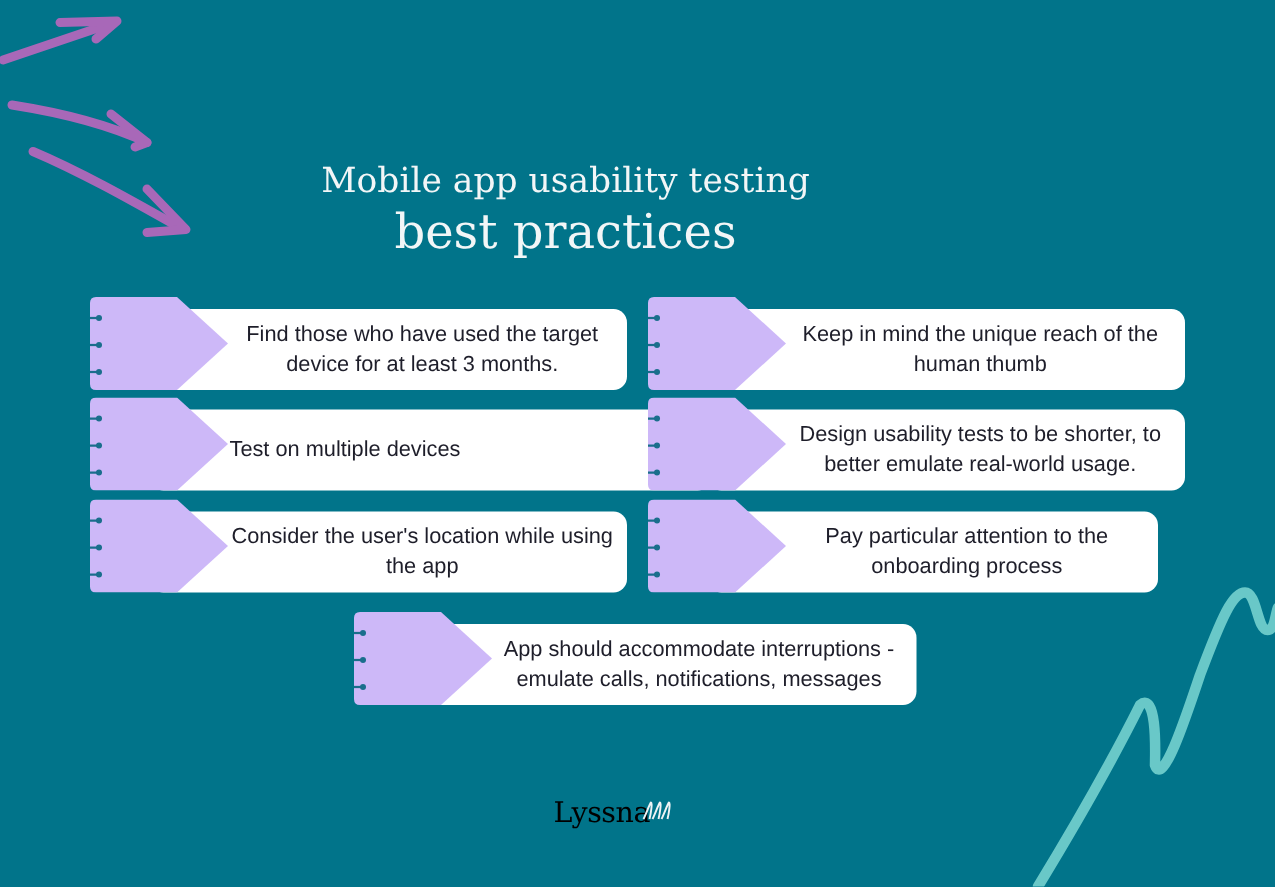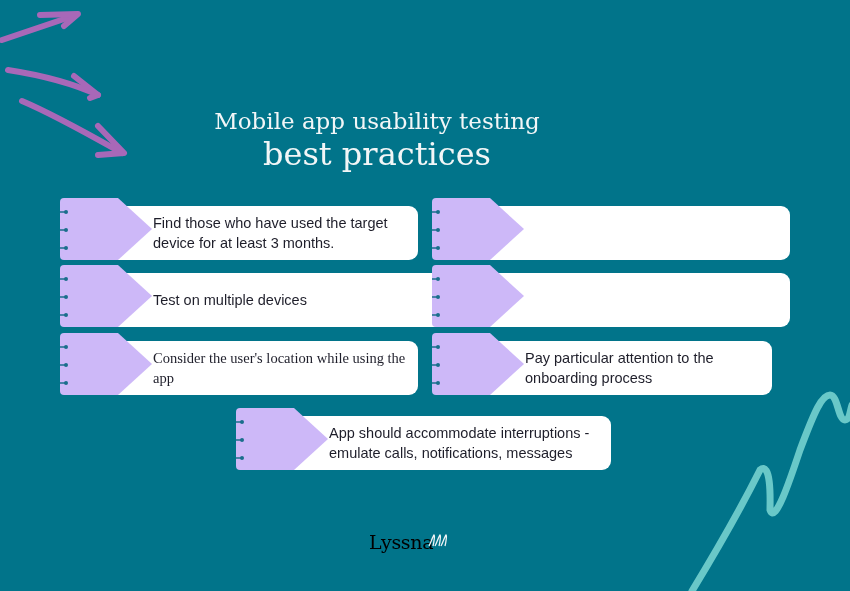--- a/index.html
+++ b/index.html
@@ -4,21 +4,21 @@
 <style>
   html, body { margin:0; padding:0; }
   body { width:850px; height:591px; overflow:hidden; background:#01748a; position:relative; font-family:"Liberation Sans", sans-serif; }
   .deco { position:absolute; left:0; top:0; }
   .title { position:absolute; left:0; width:754px; text-align:center; color:#f2f6f7; font-family:"DejaVu Serif", serif; }
   .title-1 { top:108px; font-size:23px; }
   .title-2 { top:135px; font-size:32px; }
   .card { position:absolute; height:62px; }
   .card .box { position:absolute; left:40px; right:0; top:8px; bottom:0; background:#fff; border-radius:9px; }
   .card .tab { position:absolute; left:0; top:0; width:92px; height:62px; }
-  .card .text { position:absolute; left:93px; right:8px; top:8px; bottom:0; display:flex; align-items:center; font-size:14.5px; line-height:20px; color:#1e1e2a; }
+  .card .text { position:absolute; left:93px; right:8px; top:8px; bottom:0; display:flex; align-items:center; font-size:14.5px; line-height:20px; color:#1e1e2a;text-align:center; }
   .logo { position:absolute; left:369px; top:531px; color:#000000; font-family:"DejaVu Serif", serif; font-size:19px; letter-spacing:-0.3px; }
   .logo-mark { position:absolute; left:428px; top:532px; }
 </style>
 </head>
 <body>
 
 <svg class="deco" width="850" height="591" viewBox="0 0 850 591">
   <g fill="none" stroke="#a868b8" stroke-width="6" stroke-linecap="round" stroke-linejoin="round">
     <path d="M2 40 C 25 32, 50 24, 76 15"></path>
     <path d="M40 15 L 78 14 L 64 26"></path>
@@ -59,20 +59,21 @@
         <line x1="0" y1="14" x2="6" y2="14"></line>
         <line x1="0" y1="32" x2="6" y2="32"></line>
         <line x1="0" y1="50" x2="6" y2="50"></line>
       </g>
     <g fill="#1a6e8c">
         <circle cx="6" cy="14" r="2"></circle>
         <circle cx="6" cy="32" r="2"></circle>
         <circle cx="6" cy="50" r="2"></circle>
       </g>
   </svg>
+  <div class="text">Keep in mind the unique reach of the human thumb</div>
 </div>
 
 <div class="card" style="left:60px; top:265px; width:414px;">
   <div class="box"></div>
   <svg class="tab" viewBox="0 0 92 62">
     <path d="M0 4 Q0 0 4 0 L58 0 L92 31 L58 62 L4 62 Q0 62 0 58 Z" fill="#cdb8f8"></path>
     <g stroke="#1a6e8c" stroke-width="1.5">
         <line x1="0" y1="14" x2="6" y2="14"></line>
         <line x1="0" y1="32" x2="6" y2="32"></line>
         <line x1="0" y1="50" x2="6" y2="50"></line>
@@ -94,23 +95,24 @@
         <line x1="0" y1="14" x2="6" y2="14"></line>
         <line x1="0" y1="32" x2="6" y2="32"></line>
         <line x1="0" y1="50" x2="6" y2="50"></line>
       </g>
     <g fill="#1a6e8c">
         <circle cx="6" cy="14" r="2"></circle>
         <circle cx="6" cy="32" r="2"></circle>
         <circle cx="6" cy="50" r="2"></circle>
       </g>
   </svg>
+  <div class="text">Design usability tests to be shorter, to better emulate real-world usage.</div>
 </div>
 
-<div class="card" style="left:60px; top:333px; width:358px;font-family:Liberation Serif, serif;">
+<div class="card" style="left:60px; top:333px; width:358px;">
   <div class="box"></div>
   <svg class="tab" viewBox="0 0 92 62">
     <path d="M0 4 Q0 0 4 0 L58 0 L92 31 L58 62 L4 62 Q0 62 0 58 Z" fill="#cdb8f8"></path>
     <g stroke="#1a6e8c" stroke-width="1.5">
         <line x1="0" y1="14" x2="6" y2="14"></line>
         <line x1="0" y1="32" x2="6" y2="32"></line>
         <line x1="0" y1="50" x2="6" y2="50"></line>
       </g>
     <g fill="#1a6e8c">
         <circle cx="6" cy="14" r="2"></circle>

